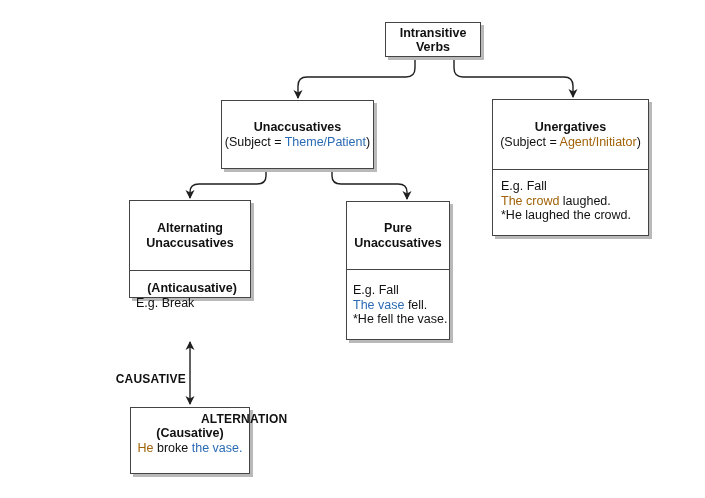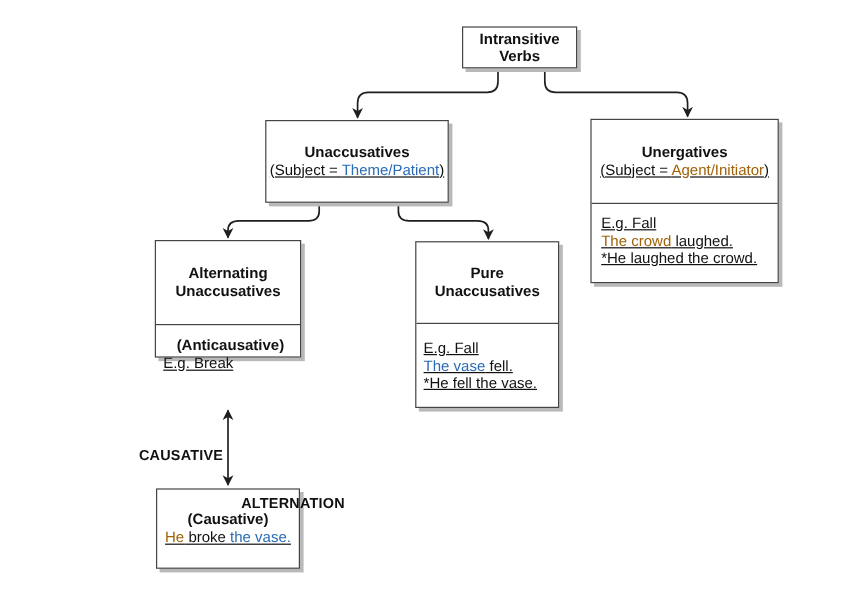--- a/index.html
+++ b/index.html
@@ -11,33 +11,33 @@
   .node{
     position:absolute;box-sizing:border-box;background:#ffffff;
     border:1.5px solid #444444;box-shadow:3px 3px 0 #b9b9b9;
     font-size:12.5px;line-height:14.5px;
   }
   .sect{box-sizing:border-box;}
   .sect.divided{border-bottom:1.5px solid #444444;}
   .centered{display:flex;flex-direction:column;align-items:center;justify-content:center;text-align:center;}
   .title{font-weight:bold;}
   .pre{white-space:pre-line;}
-  .line{white-space:nowrap;text-decoration:underline;}
+  .line{white-space:nowrap;}
   .t-blue{color:#2a6bb5;}
   .t-red{color:#a16207;}
   
   #n-intransitive{left:385px;top:22px;width:96px;height:35px;line-height:14px;}
   #n-unaccusatives{left:221px;top:100px;width:153px;height:69px;}
   #n-unergatives{left:492px;top:99px;width:157px;height:137px;}
   #n-unergatives .sect.top{height:70px;}
   #n-unergatives .sect.bottom{padding:9px 4px 0 8px;}
   #n-alternating{left:129px;top:200px;width:122px;height:98px;}
   #n-alternating .sect.top{height:70px;}
   #n-alternating .sect.bottom{padding:10px 2px 0 6px;}
-  #n-pure{left:346px;top:201px;width:120px;height:139px;}
+  #n-pure{left:346px;top:201px;width:104px;height:139px;}
   #n-pure .sect.top{height:68px;}
   #n-pure .sect.bottom{padding:13px 14px 0 6px;}
   #n-causative{left:130px;top:407px;width:120px;height:67px;line-height:15px;}
   .subtitle{font-weight:bold;text-align:center;}
   
   .alt-label{position:absolute;top:372px;font-size:12px;font-weight:bold;line-height:14px;letter-spacing:.2px;}
   #lbl-causative{left:100px;width:86px;text-align:right;}
   #lbl-alternation{left:201px;margin-top:40px;}
 </style>
 </head>

